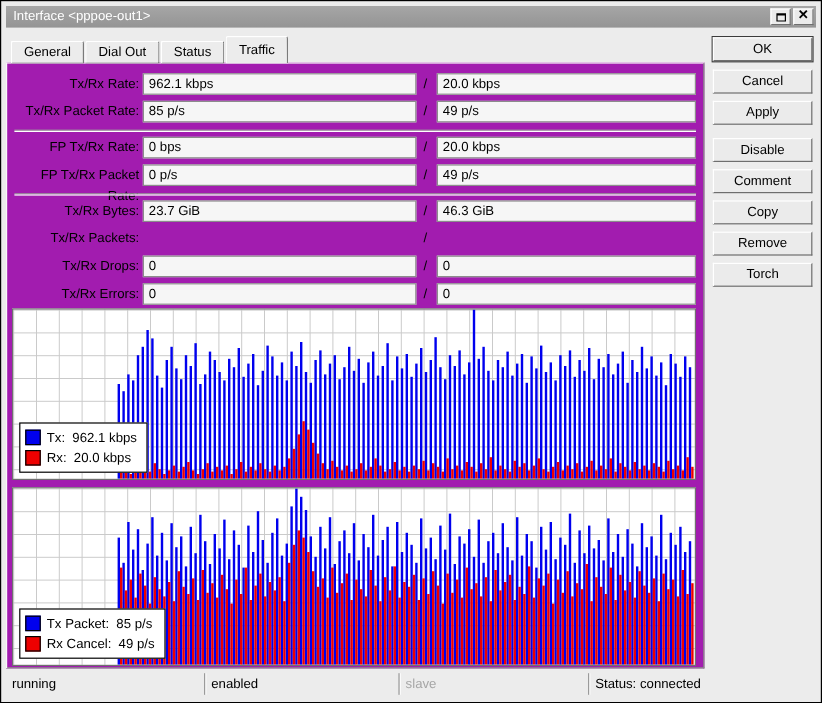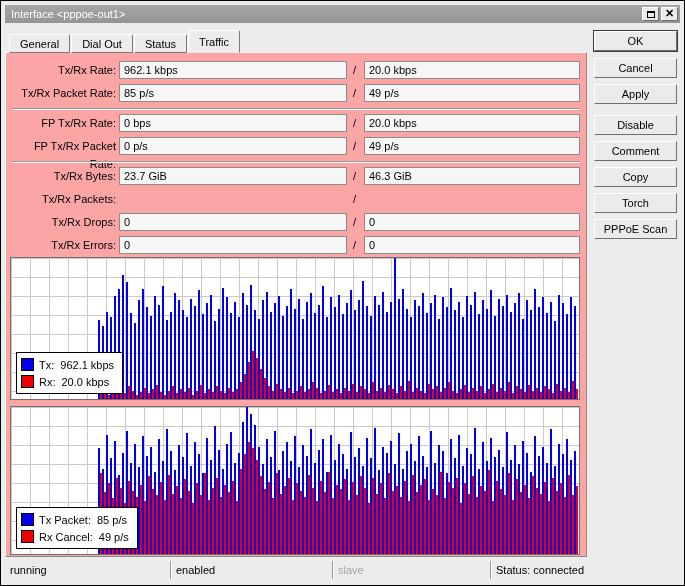--- a/index.html
+++ b/index.html
@@ -32,21 +32,21 @@
   .tab {
     height:19px; padding:0 10px; display:flex; align-items:center;
     background:#ececec; border:1px solid; border-color:#fff #7a7a7a #7a7a7a #fff;
     border-radius:2px 2px 0 0; margin-right:1px; cursor:default;
   }
   .tab.active { height:23px; border-bottom:1px solid #ececec; position:relative; z-index:4; }
 
   
   .panel {
     position:absolute; left:4px; top:51px; width:582px; height:505px;
-    background:#fca5a5;
+    background:#a21caf;
     border:1px solid; border-color:#f8f8f8 #8a8a8a #8a8a8a #f8f8f8;
     z-index:2;
   }
   .row { position:absolute; height:18px; }
   .flabel { position:absolute; left:0; width:110px; text-align:right; line-height:18px; }
   .ffield {
     position:absolute; left:113px; width:228px; height:18px;
     background:#f6f6f6; border:1px solid #8c8c8c;
     line-height:16px; padding-left:4px; overflow:hidden;
   }
@@ -689,22 +689,22 @@
 
   </div>
 
   <div class="btncol">
     <div class="btn default">OK</div>
     <div class="btn">Cancel</div>
     <div class="btn">Apply</div>
     <div class="btn gap">Disable</div>
     <div class="btn">Comment</div>
     <div class="btn">Copy</div>
+    <div class="btn">Remove</div>
     <div class="btn">Torch</div>
-    <div class="btn">PPPoE Scan</div>
   </div>
 
   <div class="statusbar">
     <div class="scell" style="width:165px;">running</div>
     <div class="scell" style="width:162px;">enabled</div>
     <div class="scell muted" style="width:158px;">slave</div>
     <div class="scell" style="flex:1;">Status: connected</div>
   </div>
 
 </div>

